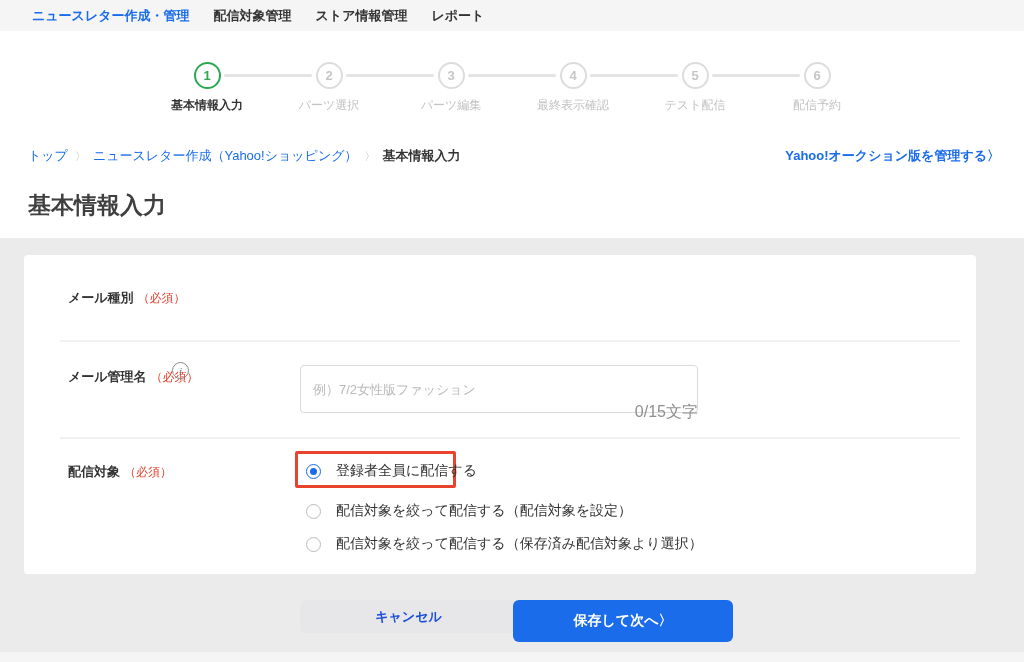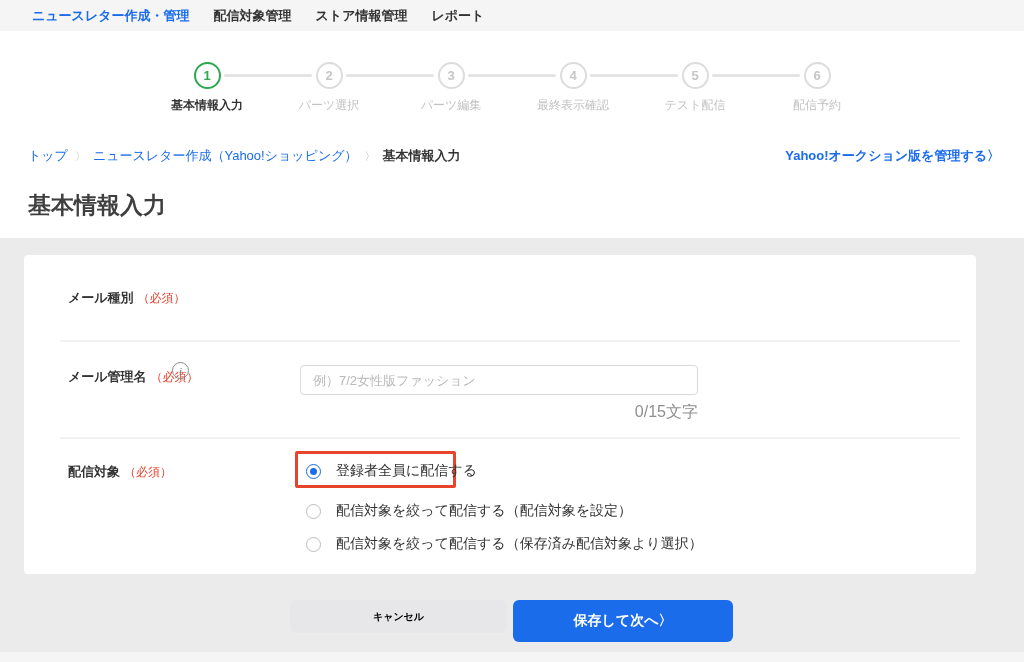--- a/index.html
+++ b/index.html
@@ -50,40 +50,40 @@
             border-radius:4px; background:#fff; display:flex; align-items:center; padding:0 12px;
             font-size:13px; color:#333; cursor:pointer; }
   .select-box .chev { margin-left:auto; width:8px; height:8px; border-right:1.5px solid #8a8a8a;
             border-bottom:1.5px solid #8a8a8a; transform:rotate(45deg) translateY(-2px); }
 
   .info-icon { position:absolute; left:148px; top:107px; width:17px; height:17px; border:1px solid #8a8a8a;
             border-radius:50%; display:flex; align-items:center; justify-content:center;
             font-size:11px; color:#6c6c6c; font-family:"Liberation Serif","DejaVu Serif",serif;
             font-style:italic; cursor:pointer; }
 
-  .text-input { position:absolute; left:276px; top:110px; width:398px; height:30px; border:1px solid #d9d9d9;
+  .text-input { position:absolute; left:276px; top:110px; width:398px; height:48px; border:1px solid #d9d9d9;
             border-radius:4px; padding:0 12px; font-size:13px; color:#333; outline:none;
             font-family:"Liberation Sans","DejaVu Sans",sans-serif; }
   .text-input::placeholder { color:#b9b9b9; }
   .char-counter { position:absolute; left:276px; top:147px; width:398px; text-align:right;
             font-size:16px; color:#8f8f8f; }
 
   .highlight-box { position:absolute; left:271px; top:196px; width:161px; height:37px;
             border:3px solid #e8432c; border-radius:2px; pointer-events:none; }
   .radio-row { position:absolute; left:282px; display:flex; align-items:center; gap:15px; cursor:pointer; }
   .radio { position:relative; width:15px; height:15px; border:1px solid #bdbdbd; border-radius:50%;
             background:#fff; flex:none; }
   .radio.selected { border-color:#1a6ceb; }
   .radio.selected::after { content:''; position:absolute; left:3px; top:3px; width:7px; height:7px;
             border-radius:50%; background:#1a6ceb; }
   .radio-label { font-size:14px; color:#333; }
 
   
-  .btn-cancel { position:absolute; top:600px; left:290px; width:217px; height:33px; border:none;
-            border-radius:6px; background:#e7e7ea; color:#000000; font-size:10px; font-weight:bold;
+  .btn-cancel { position:absolute; top:600px; left:300px; width:217px; height:33px; border:none;
+            border-radius:6px; background:#e7e7ea; color:#1d4ed8; font-size:13px; font-weight:bold;
             cursor:pointer; font-family:inherit; }
   .btn-submit { position:absolute; top:600px; left:513px; width:220px; height:42px; border:none;
             border-radius:6px; background:#1a6ceb; color:#fff; font-size:14px; font-weight:bold;
             cursor:pointer; font-family:inherit; }
 </style>
 </head>
 <body>
 
 <div id="screen">
 

